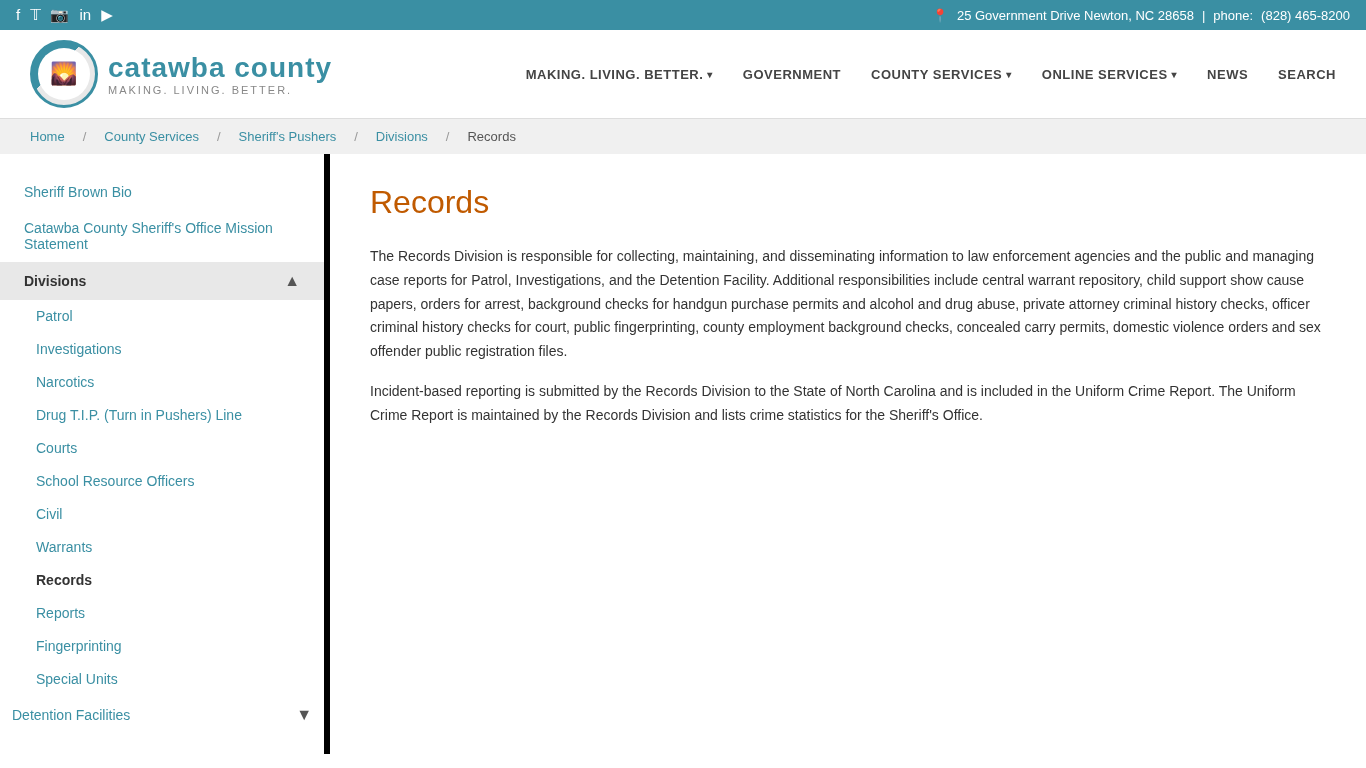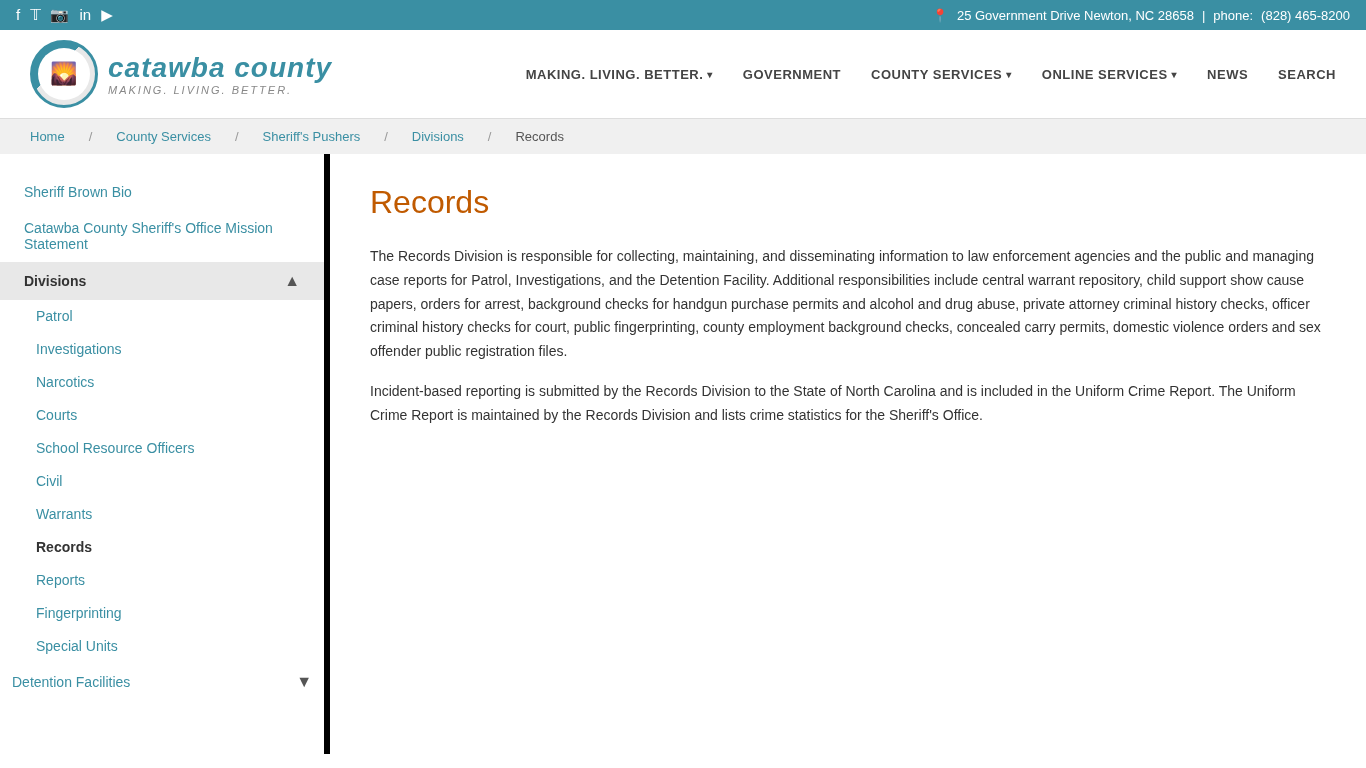--- a/index.html
+++ b/index.html
@@ -37,42 +37,42 @@
       overflow: hidden;
       position: relative;
     }
     #logo-circle .inner {
       width: 52px; height: 52px;
       border-radius: 50%;
       background: #fff;
       display: flex; align-items: center; justify-content: center;
       font-size: 22px;
     }
-    #logo-text { line-height: 1.2; font-style: italic; }
+    #logo-text { line-height: 1.2; }
     #logo-text .name { font-size: 28px; font-weight: bold; color: #3a8fa3; letter-spacing: 1px; }
     #logo-text .tagline { font-size: 11px; color: #888; letter-spacing: 2px; text-transform: uppercase; }
 
     
     #main-nav {
       display: flex; align-items: center; gap: 30px;
     }
     .nav-item {
       font-size: 13px; font-weight: bold; color: #444; cursor: pointer; letter-spacing: 0.5px;
       display: flex; align-items: center; gap: 4px;
       text-transform: uppercase;
     }
     .nav-item .caret { font-size: 10px; }
 
     
     #breadcrumb {
       background: #f0f0f0;
       padding: 10px 30px;
       font-size: 13px;
       color: #555;
-      display: flex; align-items: center; gap: 24px;
+      display: flex; align-items: center; gap: 18px;
     }
     #breadcrumb a { color: #3a8fa3; text-decoration: none; cursor: pointer; }
     #breadcrumb .sep { color: #999; }
     #breadcrumb .current { color: #555; }
 
     
     #content-area {
       display: flex;
       min-height: 600px;
     }
@@ -215,20 +215,21 @@
     <a class="sidebar-link">Catawba County Sheriff's Office Mission Statement</a>
 
     <div class="sidebar-section">
       <span>Divisions</span>
       <span class="caret">▲</span>
     </div>
 
     <a class="sidebar-sub-link">Patrol</a>
     <a class="sidebar-sub-link">Investigations</a>
     <a class="sidebar-sub-link">Narcotics</a>
+    <a class="sidebar-sub-link">Drug T.I.P. (Turn in Pushers) Line</a>
     <a class="sidebar-sub-link">Courts</a>
     <a class="sidebar-sub-link">School Resource Officers</a>
     <a class="sidebar-sub-link">Civil</a>
     <a class="sidebar-sub-link">Warrants</a>
     <a class="sidebar-sub-link active">Records</a>
     <a class="sidebar-sub-link">Reports</a>
     <a class="sidebar-sub-link">Fingerprinting</a>
     <a class="sidebar-sub-link">Special Units</a>
 
     <div class="sidebar-section-bottom">

